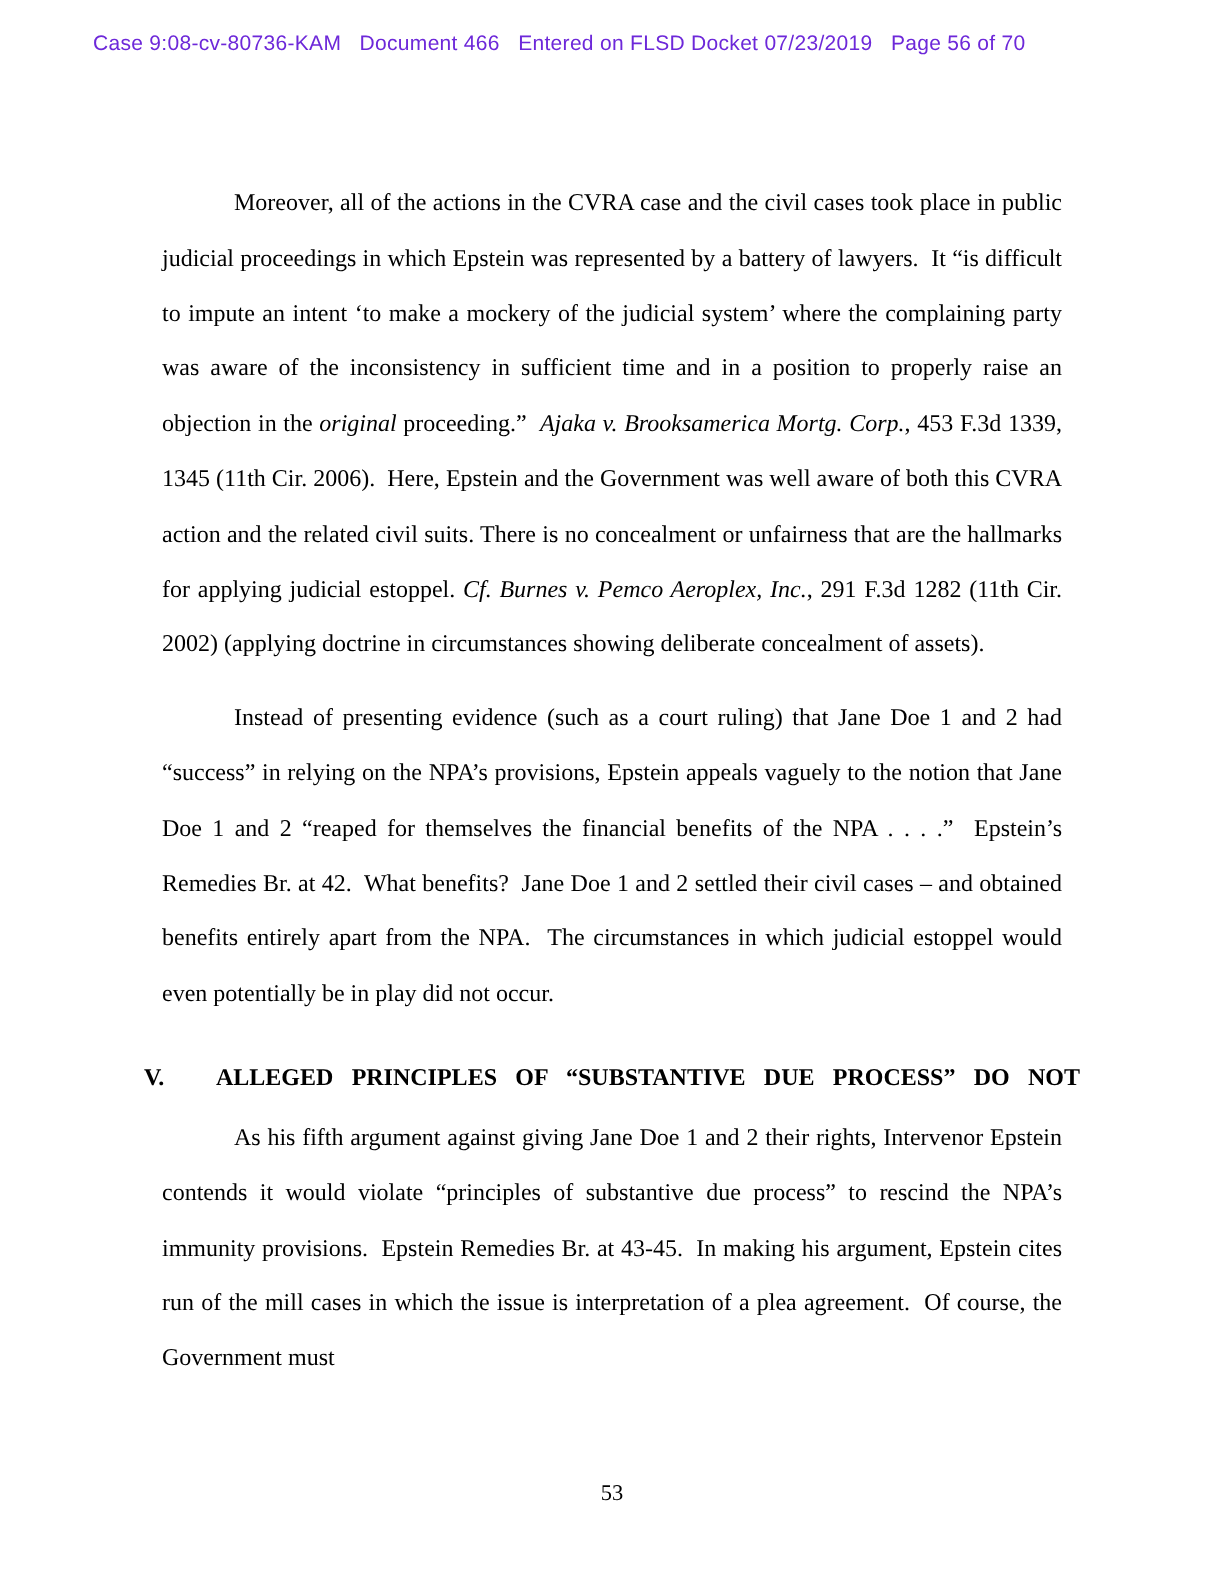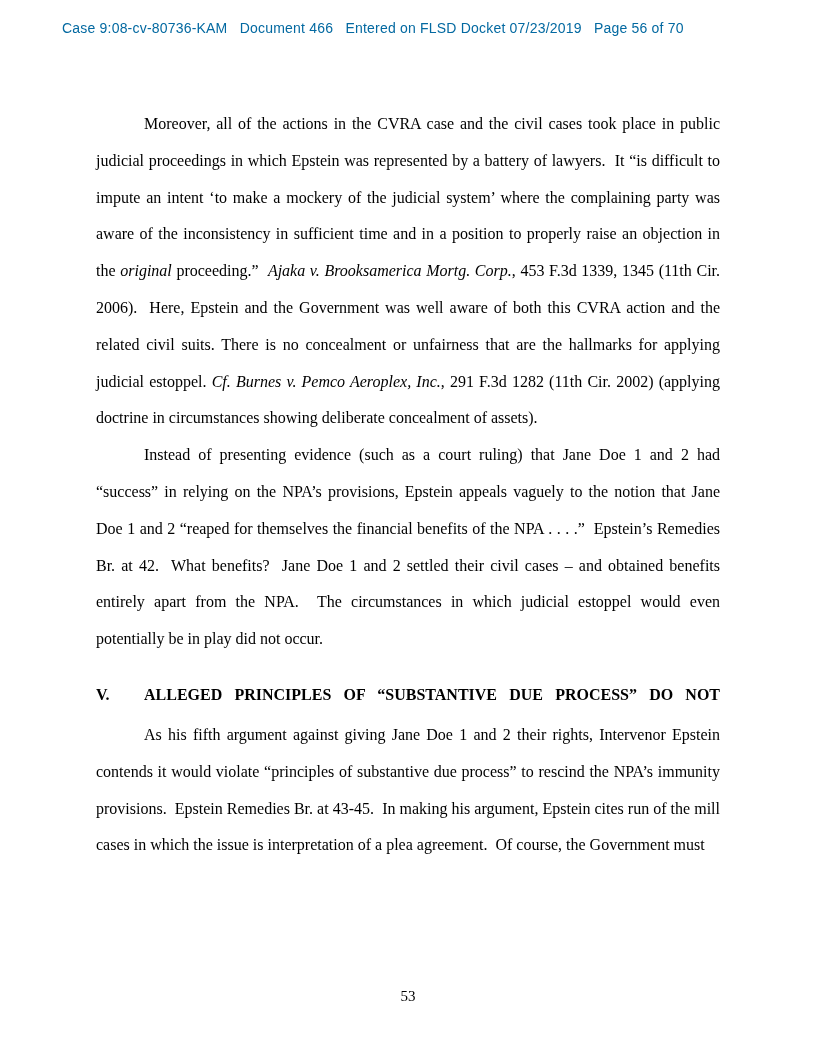--- a/index.html
+++ b/index.html
@@ -26,21 +26,21 @@
   .content {
     position: absolute;
     top: 106px;
     left: 96px;
     width: 624px;
     font-size: 16px;
     line-height: 36.8px;
     text-align: justify;
   }
   .content p.body-para {
-    margin: 0;
+    margin: 12px;
     text-indent: 48px;
     white-space: pre-wrap;
   }
   .section-heading {
     display: flex;
     margin-top: 26px;
     margin-bottom: 12px;
     font-weight: bold;
     line-height: 21px;
   }
@@ -62,21 +62,21 @@
     top: 988px;
     left: 0;
     width: 100%;
     text-align: center;
     font-size: 15px;
   }
 </style>
 </head>
 <body>
 
-<div class="page-header" style="color: #0369a1;">Case 9:08-cv-80736-KAM   Document 466   Entered on FLSD Docket 07/23/2019   Page 56 of 70</div>
+<div class="page-header" style="color: #6d28d9;">Case 9:08-cv-80736-KAM   Document 466   Entered on FLSD Docket 07/23/2019   Page 56 of 70</div>
 
 <div class="content">
 
   <p class="body-para"><span>Moreover, all of the actions in the CVRA case and the civil cases took place in public judicial proceedings in which Epstein was represented by a battery of lawyers.  It “is difficult to impute an intent ‘to make a mockery of the judicial system’ where the complaining party was aware of the inconsistency in sufficient time and in a position to properly raise an objection in the </span><span style="font-style: italic;">original</span><span> proceeding.”  </span><span style="font-style: italic;">Ajaka v. Brooksamerica Mortg. Corp.</span><span>, 453 F.3d 1339, 1345 (11th Cir. 2006).  Here, Epstein and the Government was well aware of both this CVRA action and the related civil suits. There is no concealment or unfairness that are the hallmarks for applying judicial estoppel. </span><span style="font-style: italic;">Cf. Burnes v. Pemco Aeroplex, Inc.</span><span>, 291 F.3d 1282 (11th Cir. 2002) (applying doctrine in circumstances showing deliberate concealment of assets).</span></p>
 
   <p class="body-para"><span>Instead of presenting evidence (such as a court ruling) that Jane Doe 1 and 2 had “success” in relying on the NPA’s provisions, Epstein appeals vaguely to the notion that Jane Doe 1 and 2 “reaped for themselves the financial benefits of the NPA . . . .”  Epstein’s Remedies Br. at 42.  What benefits?  Jane Doe 1 and 2 settled their civil cases – and obtained benefits entirely apart from the NPA.  The circumstances in which judicial estoppel would even potentially be in play did not occur.</span></p>
 
   <div class="section-heading">
     <span class="hnum">V.</span>
     <span class="htext">

